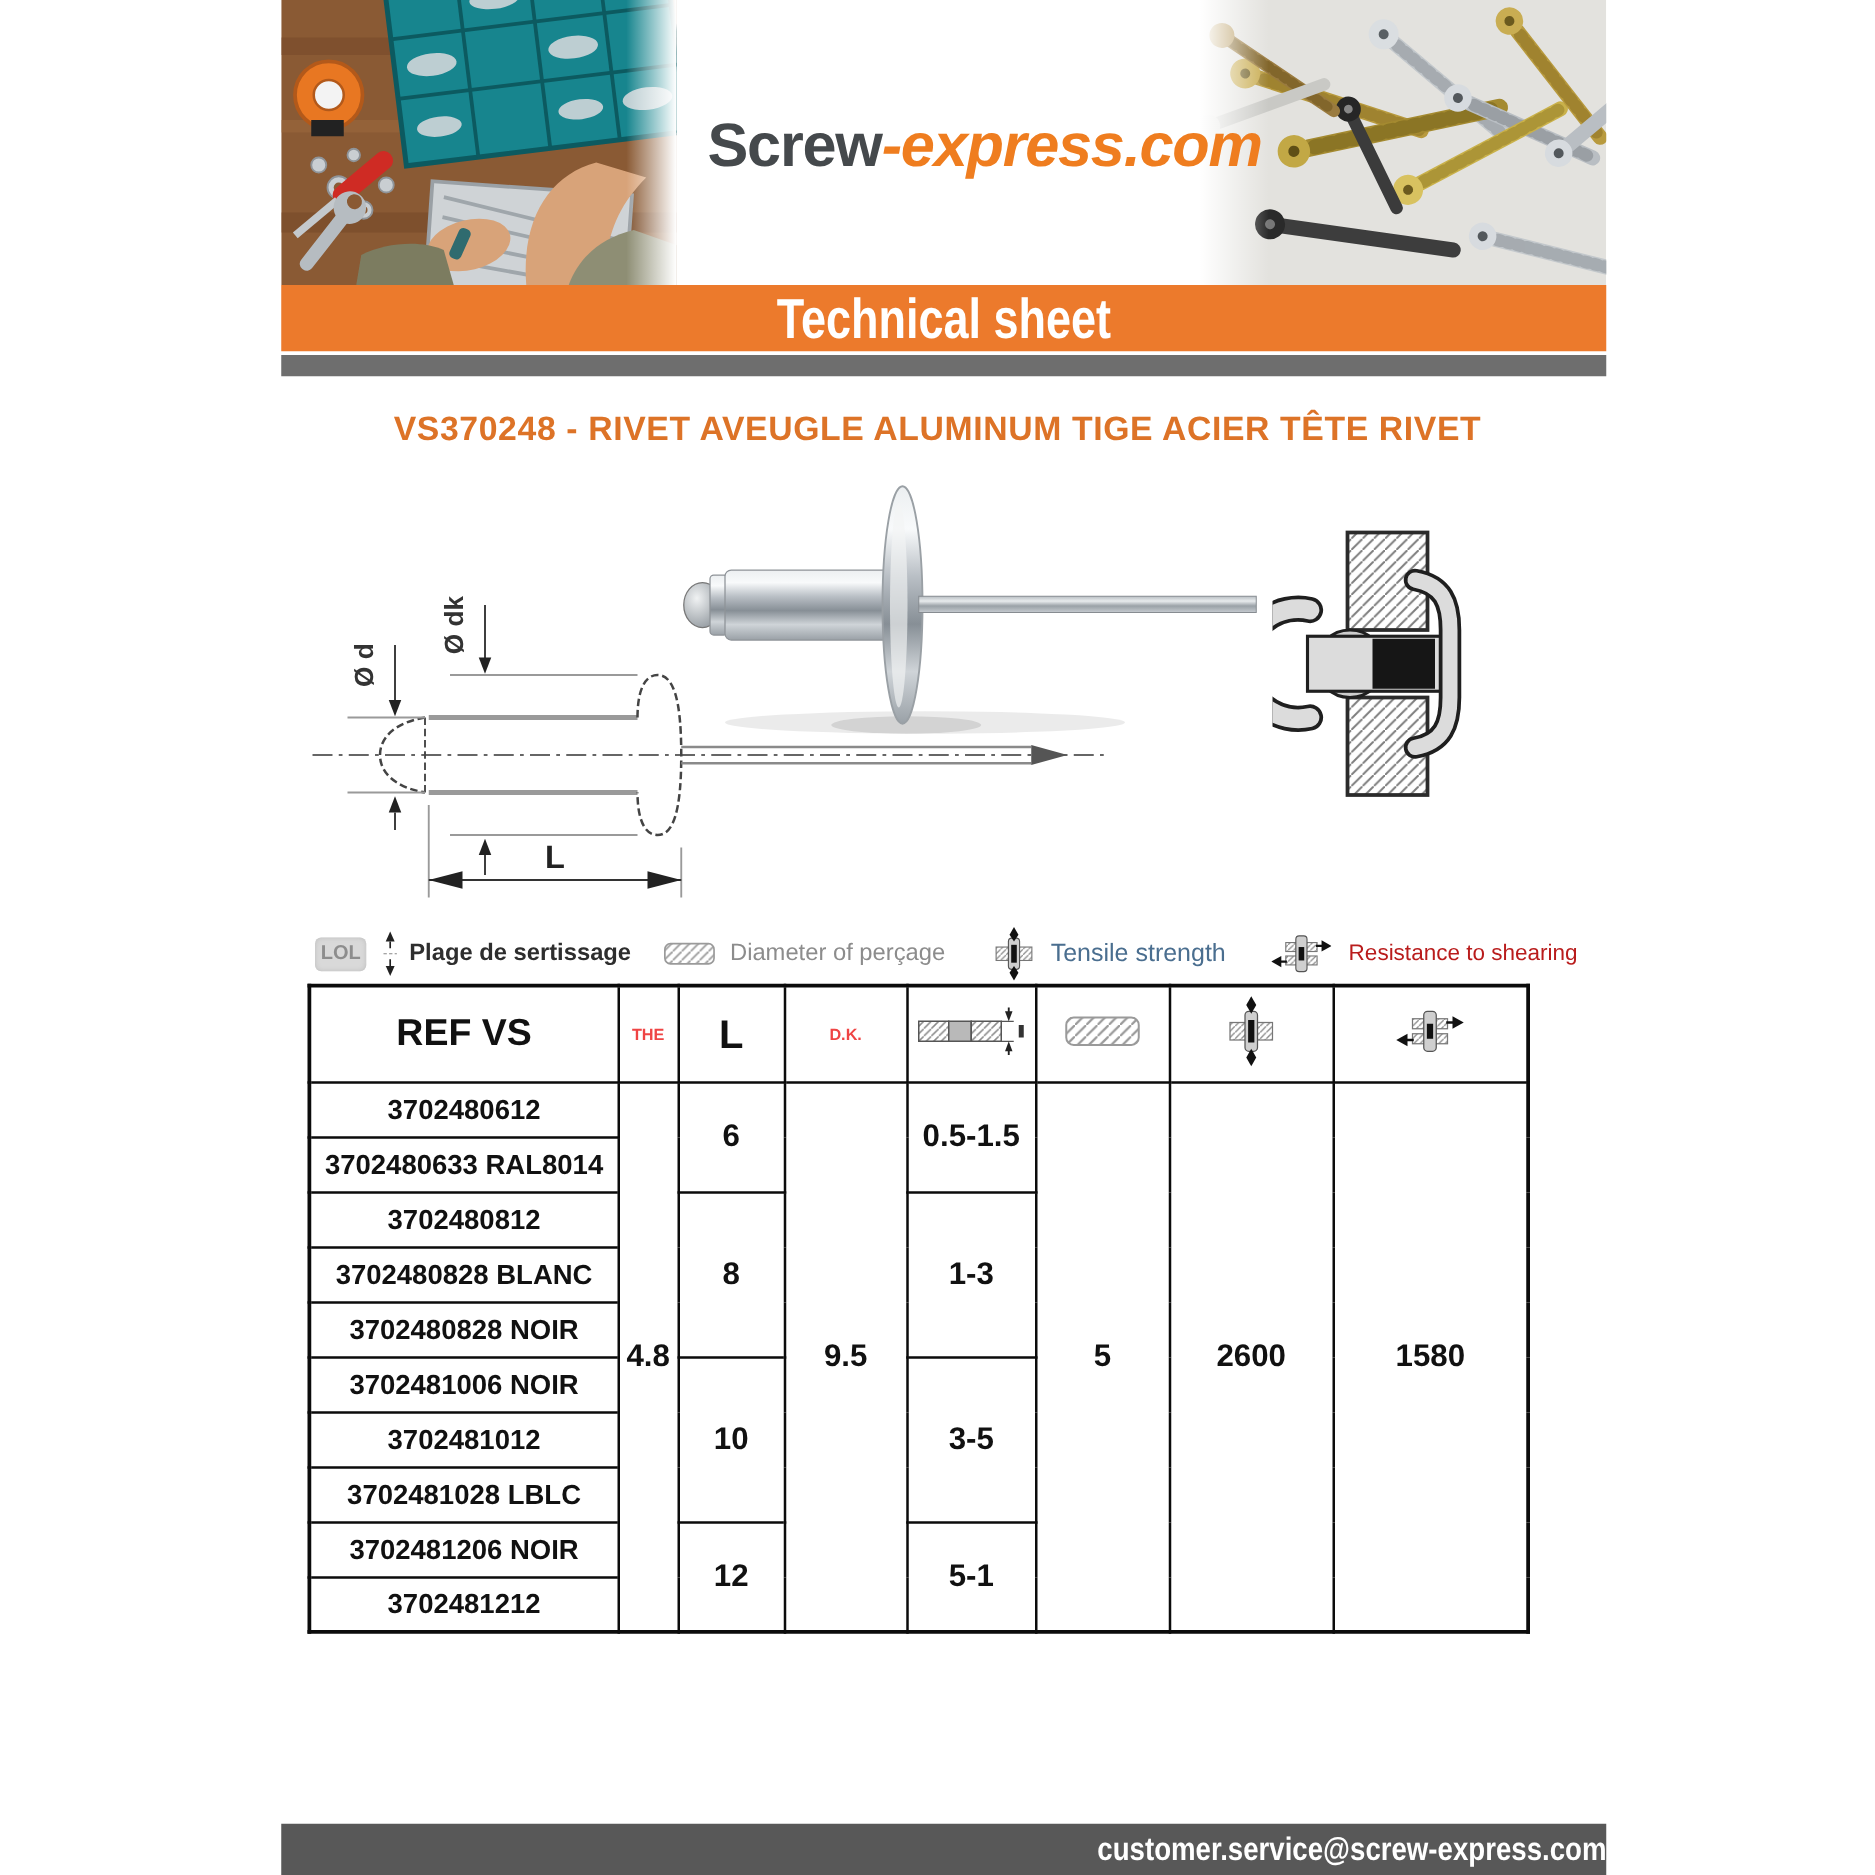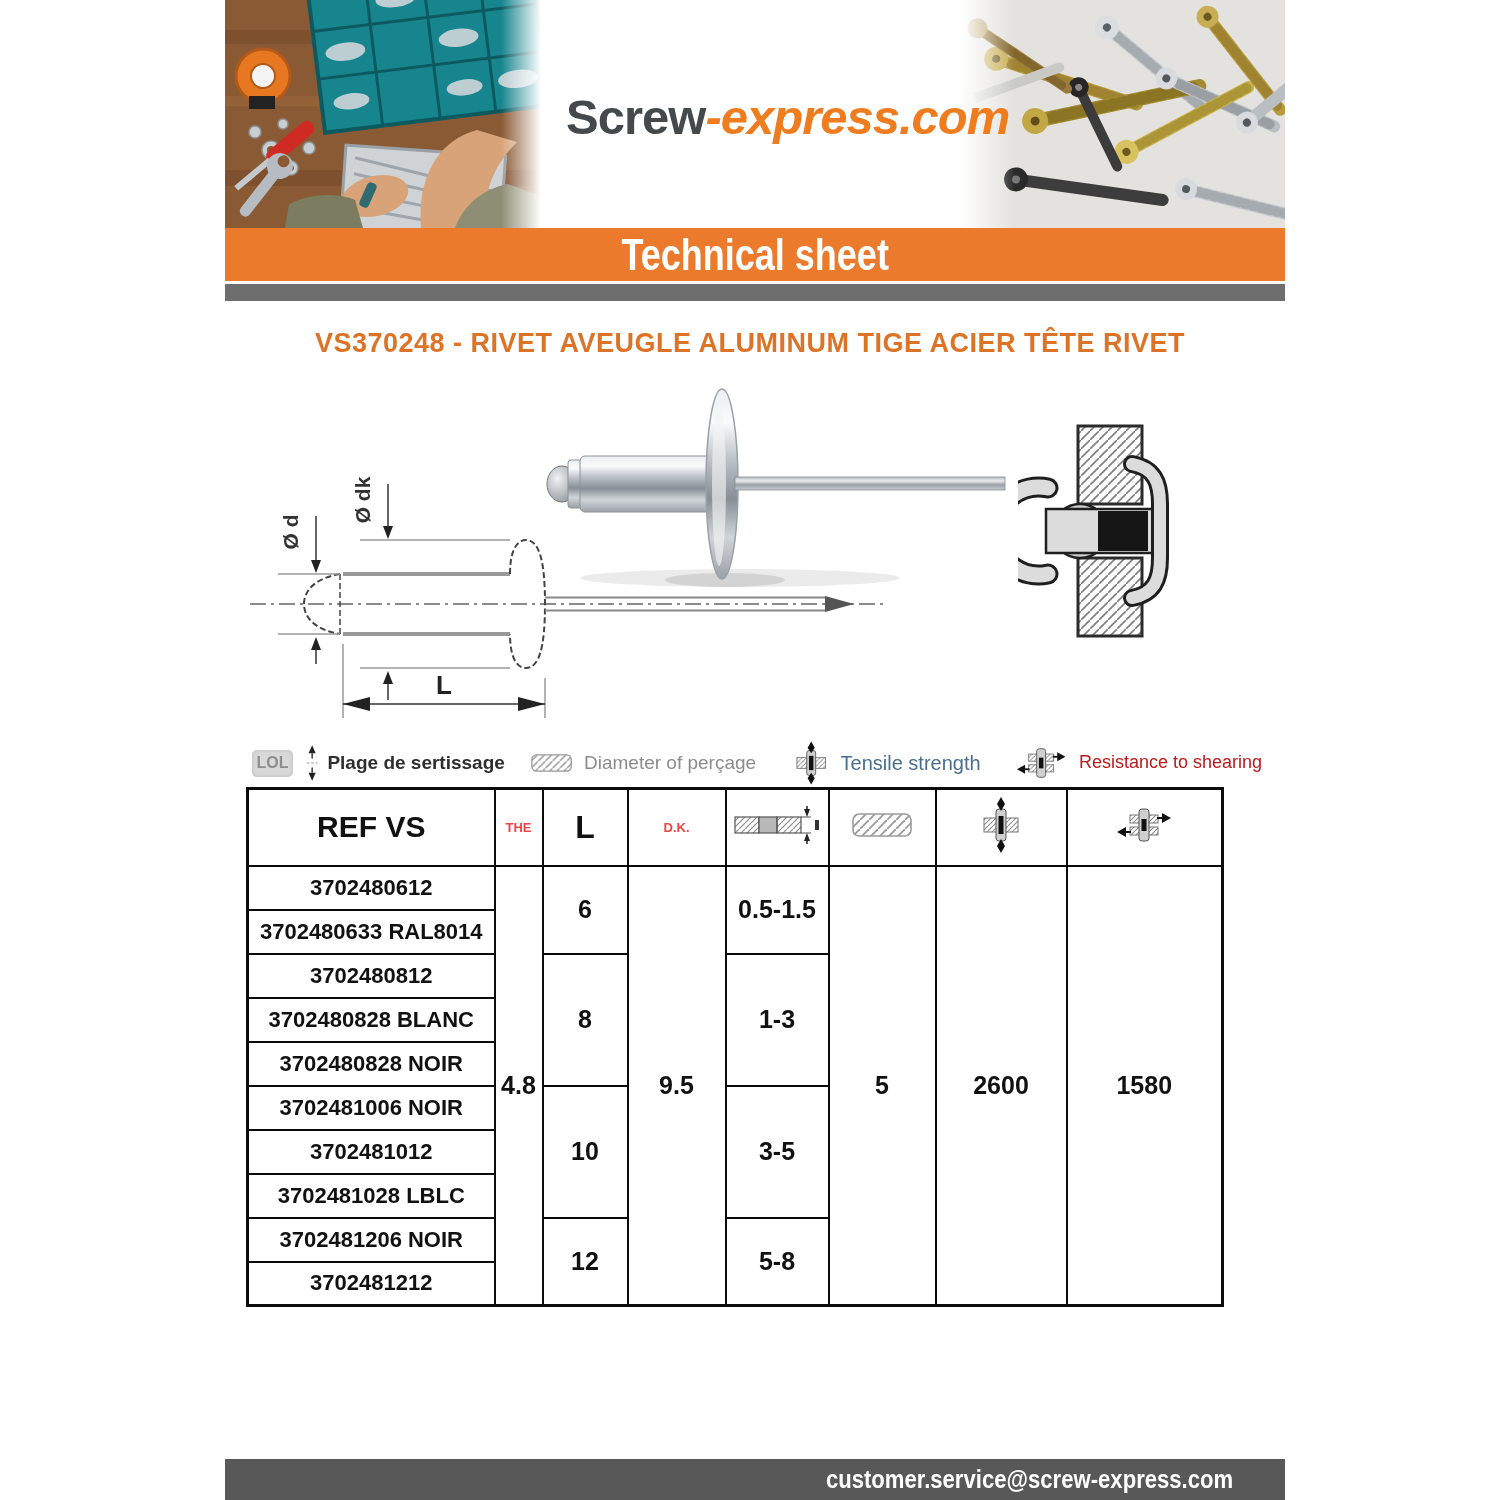--- a/index.html
+++ b/index.html
@@ -47,21 +47,21 @@
   .spec-table tbody tr{height:44px;}
   .h-ref{font-size:30px;font-weight:bold;}
   .h-small{font-size:13px;font-weight:bold;color:#ef4444;}
   .h-l{font-size:32px;font-weight:bold;}
   .ref-cell{font-size:22px;font-weight:bold;}
   .num{font-size:25px;font-weight:bold;}
 
   .note{left:292px;top:1334px;font-size:26px;color:#161616;}
 
   .footer-bar{left:225px;top:1459px;width:1060px;height:41px;background:#585858;
-              display:flex;align-items:center;justify-content:flex-end;padding-right:52px;box-sizing:border-box;}
+              display:flex;align-items:center;justify-content:flex-end;box-sizing:border-box;}
   .footer-text{color:#fff;font-size:26px;font-weight:bold;display:inline-block;
                transform:scaleX(.85);transform-origin:right center;white-space:nowrap;}
 </style>
 </head>
 <body>
 
 <div class="page">
 
   <svg class="abs photo-left" viewBox="0 0 316 228">
     <rect width="316" height="228" fill="#8a5a34"></rect>
@@ -488,21 +488,21 @@
       </tr>
       <tr>
         <td class="ref-cell">3702481012</td>
       </tr>
       <tr>
         <td class="ref-cell">3702481028 LBLC</td>
       </tr>
       <tr>
         <td class="ref-cell">3702481206 NOIR</td>
         <td class="num" rowspan="2">12</td>
-        <td class="num" rowspan="2">5-8</td>
+        <td class="num" rowspan="2">5-1</td>
       </tr>
       <tr>
         <td class="ref-cell">3702481212</td>
       </tr>
     </tbody>
   </table>
 
 
   <div class="abs footer-bar">
     <span class="footer-text">customer.service@screw-express.com</span>

